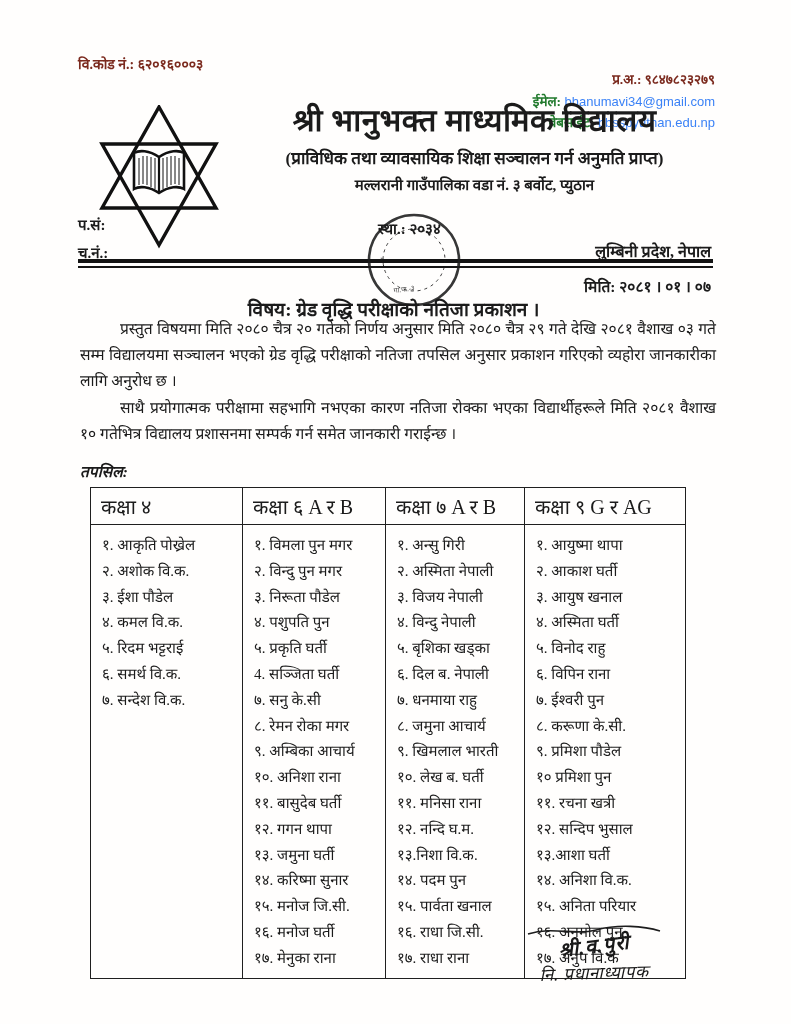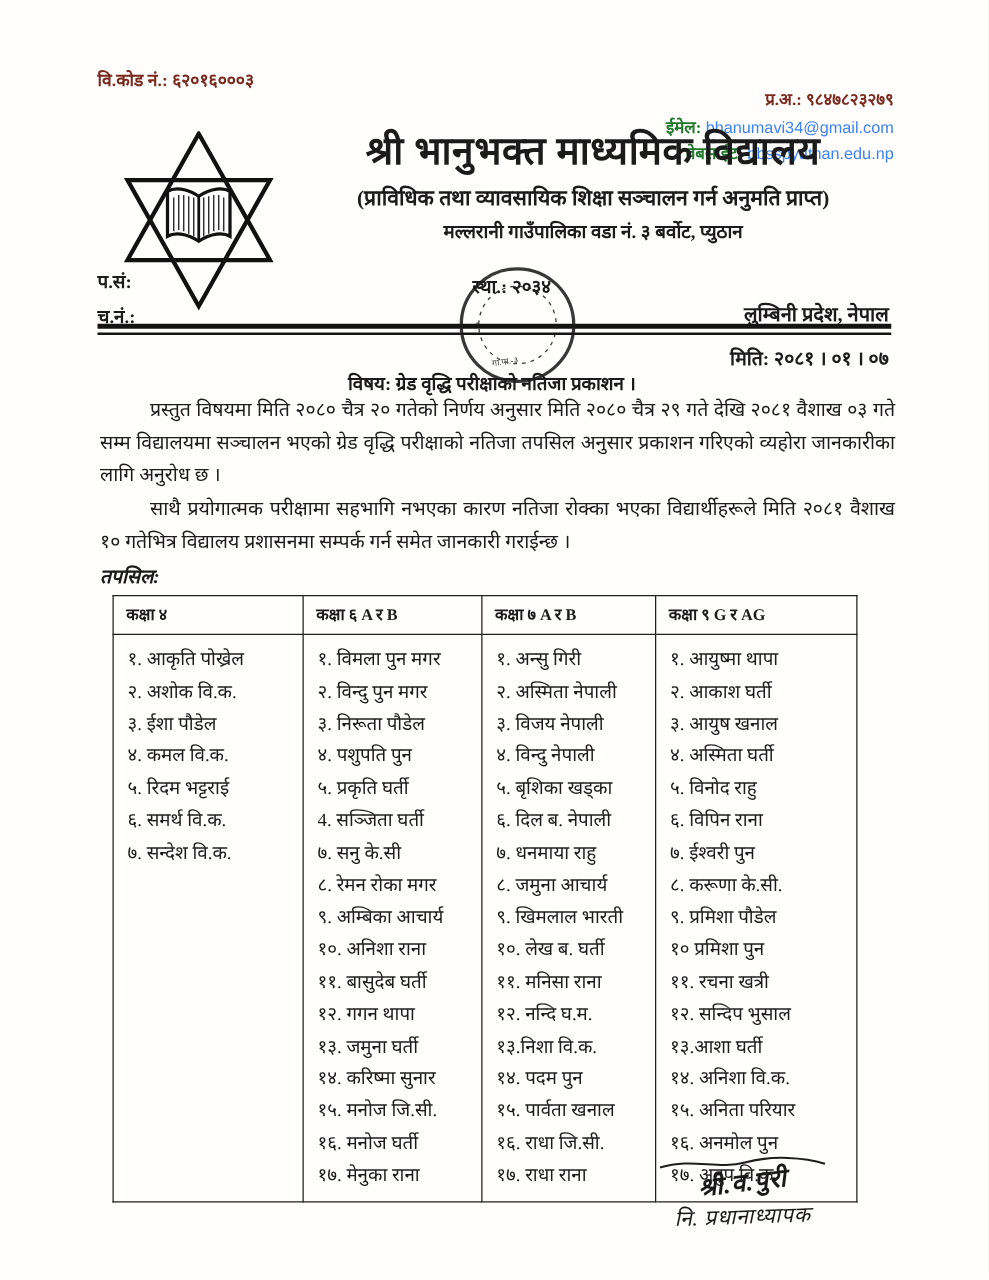--- a/index.html
+++ b/index.html
@@ -26,29 +26,29 @@
   .ref-block{position:absolute; top:214px; left:78px; right:78px; height:50px; font-size:15px;}
   .ref-no{position:absolute; left:0; top:0; font-weight:bold;}
   .estd{position:absolute; left:300px; top:4px; font-weight:bold;}
   .dispatch-no{position:absolute; left:0; top:28px; font-weight:bold;}
   .province{position:absolute; right:2px; top:26px; font-weight:bold; font-size:16px;}
   .stamp{position:absolute; left:286px; top:-4px; z-index:3; opacity:0.88;}
   
   .rule{position:absolute; top:259px; left:78px; right:78px; height:3px;
         border-top:4px solid #141414; border-bottom:2px solid #141414;}
   .date-line{position:absolute; top:275px; right:80px; font-size:15.5px; font-weight:bold;margin-left:29px;}
-  .subject{position:absolute; top:296px; left:0; right:4px; text-align:center; font-weight:bold; font-size:15px;}
+  .subject{position:absolute; top:296px; left:0; right:4px; text-align:center; font-weight:bold; font-size:19px;}
   
   .content{position:absolute; top:316px; left:80px; width:636px;}
   .content p{margin:0; font-size:15.6px; line-height:1.68; text-align:justify; text-indent:40px;}
-  .tapasil{font-size:15.5px; font-weight:bold; font-style:italic; margin-top:2px;}
+  .tapasil{font-size:15.5px; font-weight:bold; font-style:italic; margin-top:13px;}
   
   table.result{border-collapse:collapse; margin-top:5px; margin-left:10px; table-layout:fixed;}
   table.result th, table.result td{border:1.7px solid #1f1f1f; vertical-align:top;}
-  table.result th{text-align:left; font-size:13px; font-weight:bold; padding:5px 8px 4px 10px; height:21px; white-space:nowrap; overflow:hidden;}
+  table.result th{text-align:left; font-size:20px; font-weight:normal; padding:5px 8px 4px 10px; height:21px; white-space:nowrap; overflow:hidden;}
   .c1{width:152px;} .c2{width:143px;} .c3{width:139px;} .c4{width:161px;}
   td ul{list-style:none; margin:0; padding:7px 2px 6px 10px;}
   td li{font-size:15px; line-height:25.8px; white-space:nowrap; overflow:hidden;}
   
   .signature{position:absolute; top:924px; right:92px; width:210px; text-align:center; color:#191919;}
   .sig-scribble{display:block; margin:0 auto -6px;}
   .sig-name{font-size:20px; font-style:italic; font-weight:bold; transform:rotate(-7deg); letter-spacing:1px;}
   .sig-role{font-size:17px; font-style:italic; transform:rotate(-2deg); margin-top:2px; letter-spacing:0.5px;}
   .stamp-small-text{font-size:7px; fill:#222;}
 </style>

